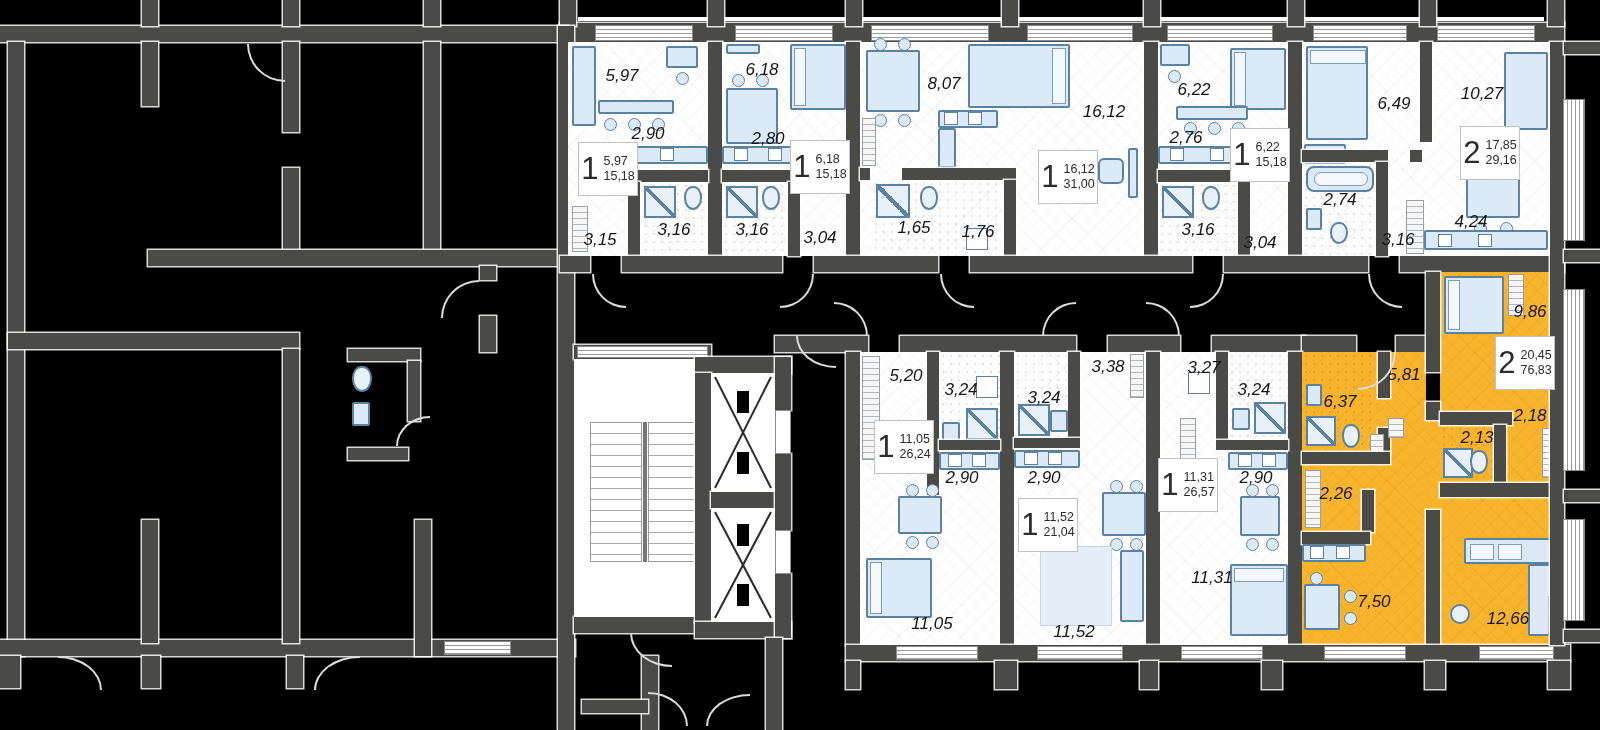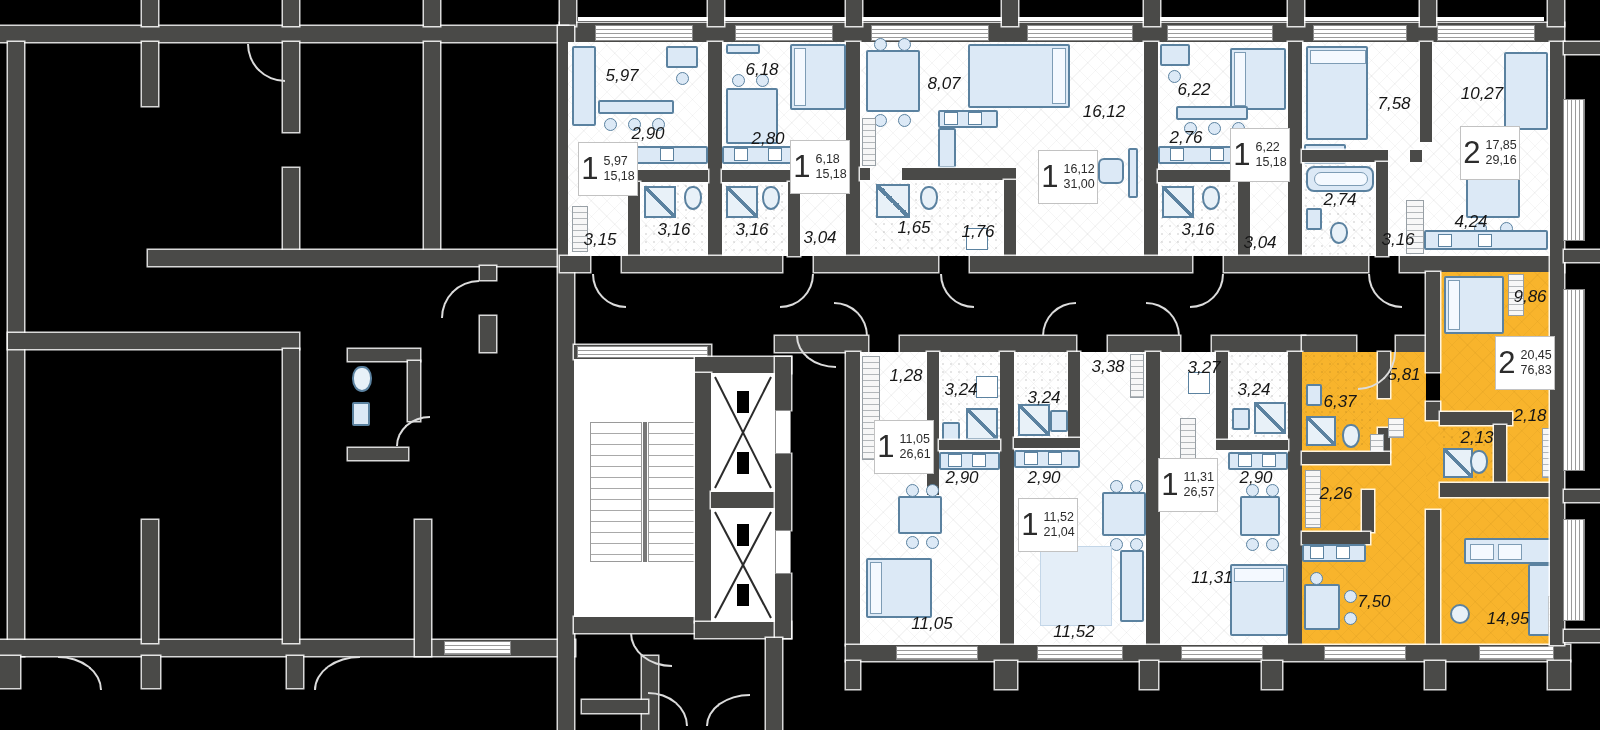--- a/index.html
+++ b/index.html
@@ -410,21 +410,21 @@
       <span class="num">2</span>
       <span class="areas">
         <div>17,85</div>
         <div>29,16</div>
       </span>
     </div>
   <div class="badge" style="left:874px;top:420px;">
       <span class="num">1</span>
       <span class="areas">
         <div>11,05</div>
-        <div>26,61</div>
+        <div>26,24</div>
       </span>
     </div>
   <div class="badge" style="left:1018px;top:498px;">
       <span class="num">1</span>
       <span class="areas">
         <div>11,52</div>
         <div>21,04</div>
       </span>
     </div>
   <div class="badge" style="left:1158px;top:458px;">
@@ -451,45 +451,45 @@
   <span class="rl" style="left:752px;top:230px;">3,16</span>
   <span class="rl" style="left:820px;top:238px;">3,04</span>
   <span class="rl" style="left:944px;top:84px;">8,07</span>
   <span class="rl" style="left:1104px;top:112px;">16,12</span>
   <span class="rl" style="left:914px;top:228px;">1,65</span>
   <span class="rl" style="left:978px;top:232px;">1,76</span>
   <span class="rl" style="left:1194px;top:90px;">6,22</span>
   <span class="rl" style="left:1186px;top:138px;">2,76</span>
   <span class="rl" style="left:1198px;top:230px;">3,16</span>
   <span class="rl" style="left:1260px;top:243px;">3,04</span>
-  <span class="rl" style="left:1394px;top:104px;">7,58</span>
+  <span class="rl" style="left:1394px;top:104px;">6,49</span>
   <span class="rl" style="left:1482px;top:94px;">10,27</span>
   <span class="rl" style="left:1340px;top:200px;">2,74</span>
   <span class="rl" style="left:1398px;top:240px;">3,16</span>
   <span class="rl" style="left:1471px;top:222px;">4,24</span>
-  <span class="rl" style="left:906px;top:376px;">1,28</span>
+  <span class="rl" style="left:906px;top:376px;">5,20</span>
   <span class="rl" style="left:961px;top:390px;">3,24</span>
   <span class="rl" style="left:962px;top:478px;">2,90</span>
   <span class="rl" style="left:932px;top:624px;">11,05</span>
   <span class="rl" style="left:1044px;top:398px;">3,24</span>
   <span class="rl" style="left:1108px;top:367px;">3,38</span>
   <span class="rl" style="left:1044px;top:478px;">2,90</span>
   <span class="rl" style="left:1074px;top:632px;">11,52</span>
   <span class="rl" style="left:1204px;top:368px;">3,27</span>
   <span class="rl" style="left:1254px;top:390px;">3,24</span>
   <span class="rl" style="left:1256px;top:478px;">2,90</span>
   <span class="rl" style="left:1212px;top:578px;">11,31</span>
-  <span class="rl" style="left:1530px;top:297px;">9,86</span>
+  <span class="rl" style="left:1530px;top:312px;">9,86</span>
   <span class="rl" style="left:1404px;top:375px;">5,81</span>
   <span class="rl" style="left:1340px;top:402px;">6,37</span>
   <span class="rl" style="left:1336px;top:494px;">2,26</span>
   <span class="rl" style="left:1477px;top:438px;">2,13</span>
   <span class="rl" style="left:1530px;top:416px;">2,18</span>
   <span class="rl" style="left:1374px;top:602px;">7,50</span>
-  <span class="rl" style="left:1508px;top:619px;">14,95</span>
+  <span class="rl" style="left:1508px;top:619px;">12,66</span>
 
   <div class="aBL" style="left:592px;top:274px;width:34px;height:34px;"></div>
   <div class="aBR" style="left:780px;top:274px;width:34px;height:34px;"></div>
   <div class="aBL" style="left:940px;top:274px;width:34px;height:34px;"></div>
   <div class="aBR" style="left:1190px;top:274px;width:34px;height:34px;"></div>
   <div class="aBL" style="left:1368px;top:274px;width:34px;height:34px;"></div>
   <div class="aTR" style="left:834px;top:302px;width:34px;height:34px;"></div>
   <div class="aTL" style="left:1042px;top:302px;width:34px;height:34px;"></div>
   <div class="aTR" style="left:1146px;top:302px;width:34px;height:34px;"></div>
   <div class="aBR" style="left:1358px;top:352px;width:38px;height:38px;"></div>

